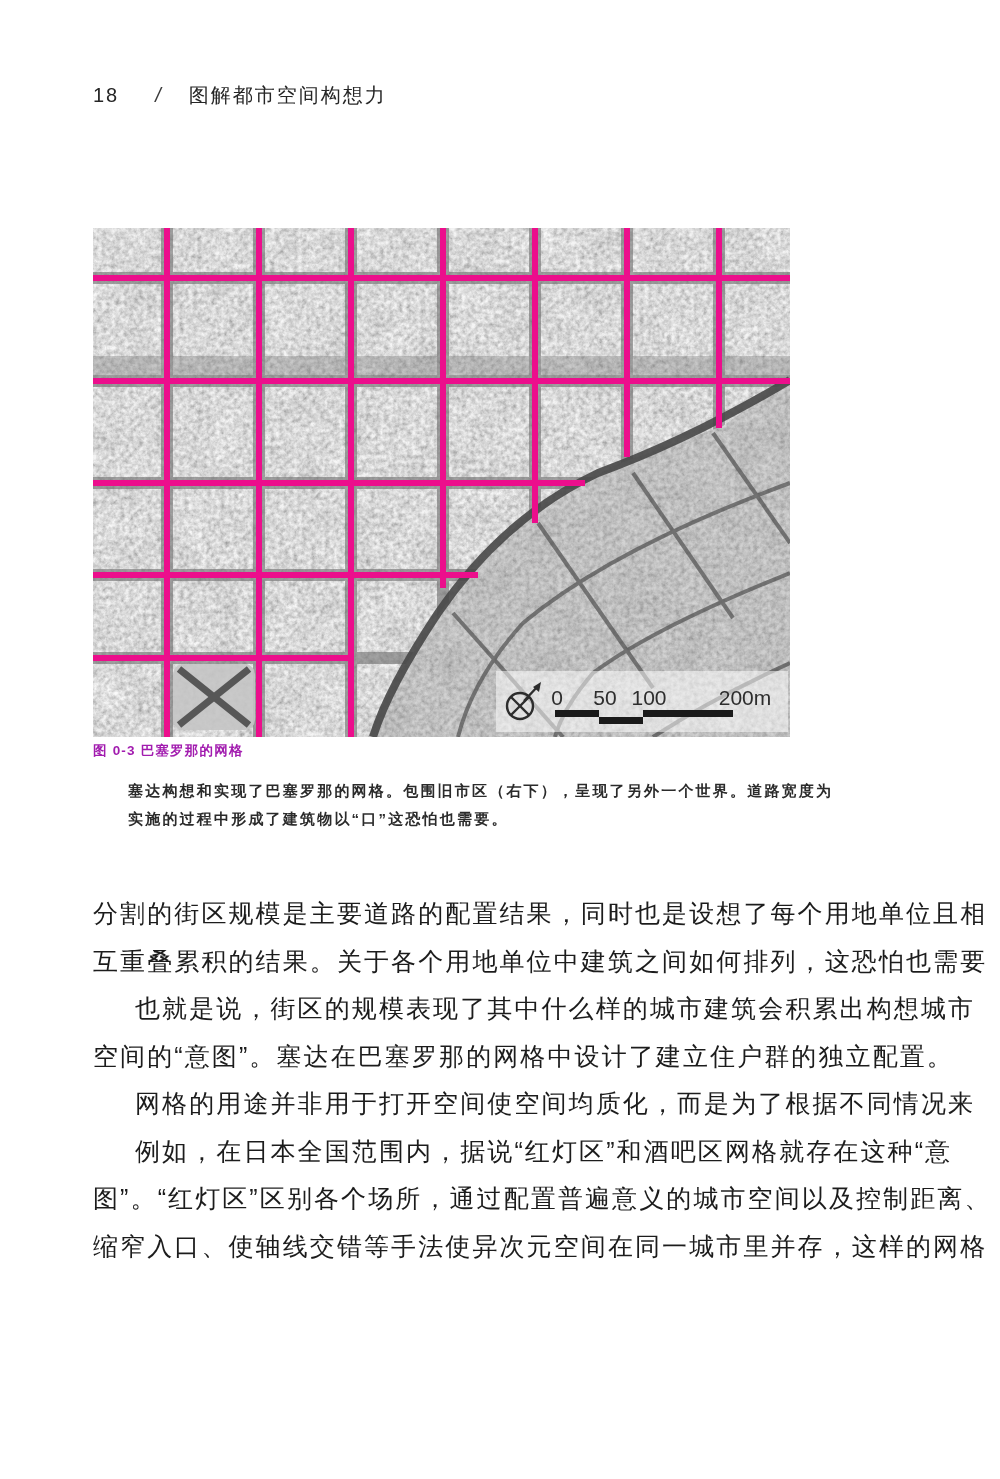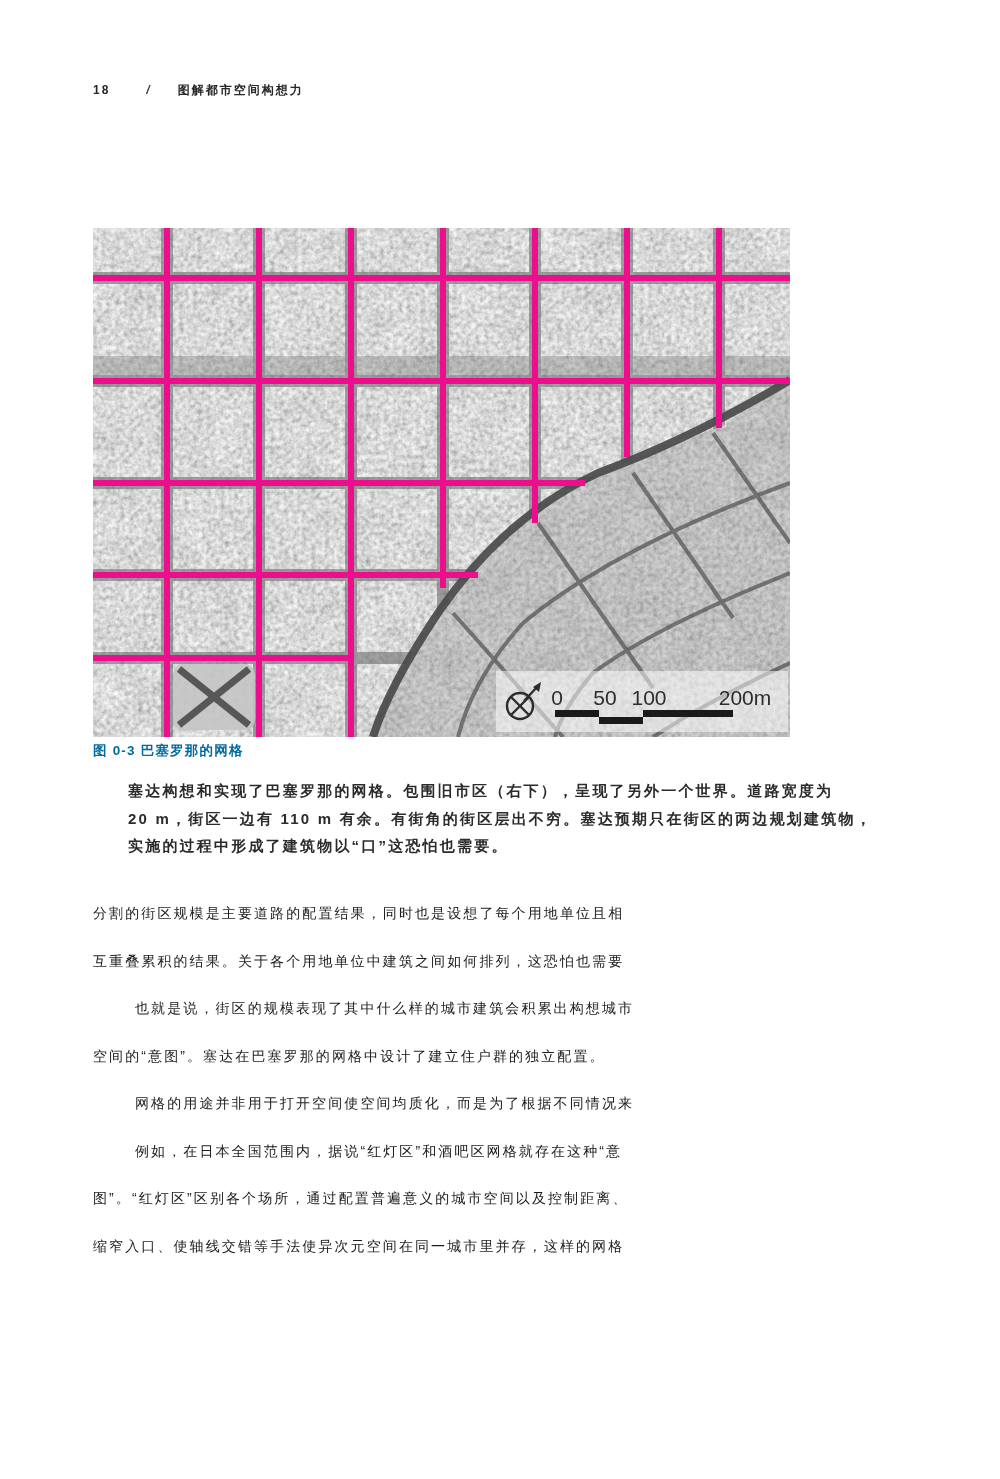--- a/index.html
+++ b/index.html
@@ -2,41 +2,41 @@
 <html><head>
 <meta charset="utf-8">
 <style>
   html,body{margin:0;padding:0;}
   body{
     width:1000px;height:1479px;position:relative;background:#ffffff;
     font-family:"Liberation Sans","DejaVu Sans",sans-serif;
     color:#1c1c1c;overflow:hidden;
   }
   .hdr{
-    position:absolute;left:93px;top:82px;font-size:12px;font-weight:bold;
+    position:absolute;left:93px;top:82px;font-size:20px;font-weight:normal;
     color:#262626;letter-spacing:2px;white-space:nowrap;
   }
   .hdr .sep{margin-left:36px;margin-right:26px;font-style:italic;color:#3a3a3a;}
   .photo{
     position:absolute;left:93px;top:228px;width:697px;height:509px;
   }
   .photo svg{display:block;}
   .cap-title{
     position:absolute;left:93px;top:742px;font-size:13.5px;font-weight:bold;
-    color:#0369a1;letter-spacing:1.2px;white-space:nowrap;
+    color:#a21caf;letter-spacing:1.2px;white-space:nowrap;
   }
   .cap-text{
     position:absolute;left:93px;top:777px;width:712px;
     font-size:15px;font-weight:600;color:#2b2b2b;
     line-height:27.5px;letter-spacing:2.2px;margin-left:35px;
   }
   .cap-text .cl{white-space:nowrap;}
   .bodytext{
     position:absolute;left:93px;top:890px;width:710px;
-    font-size:14px;font-weight:500;color:#1c1c1c;
+    font-size:25px;font-weight:500;color:#1c1c1c;
     line-height:47.5px;letter-spacing:2.1px;
   }
   .bodytext .bl{white-space:nowrap;}
   .bodytext .indent{padding-left:42px;}
 </style>
 </head>
 <body>
 
 <div class="hdr">
   <span>18</span><span class="sep">/</span><span>图解都市空间构想力</span>
@@ -151,21 +151,20 @@
         <rect x="506" y="489" width="44" height="7"></rect>
         <rect x="550" y="482" width="90" height="7"></rect>
       </g>
     </g>
   </svg>
 </div>
 
 <div class="cap-title">图 0-3 巴塞罗那的网格</div>
 <div class="cap-text">
   <div class="cl">塞达构想和实现了巴塞罗那的网格。包围旧市区（右下），呈现了另外一个世界。道路宽度为</div>
-  <div class="cl">20 m，街区一边有 110 m 有余。有街角的街区层出不穷。塞达预期只在街区的两边规划建筑物，</div>
   <div class="cl">实施的过程中形成了建筑物以“口”这恐怕也需要。</div>
 </div>
 
 <div class="bodytext">
   <div class="bl">分割的街区规模是主要道路的配置结果，同时也是设想了每个用地单位且相</div>
   <div class="bl">互重叠累积的结果。关于各个用地单位中建筑之间如何排列，这恐怕也需要</div>
   <div class="bl indent">也就是说，街区的规模表现了其中什么样的城市建筑会积累出构想城市</div>
   <div class="bl">空间的“意图”。塞达在巴塞罗那的网格中设计了建立住户群的独立配置。</div>
   <div class="bl indent">网格的用途并非用于打开空间使空间均质化，而是为了根据不同情况来</div>
   <div class="bl indent">例如，在日本全国范围内，据说“红灯区”和酒吧区网格就存在这种“意</div>

